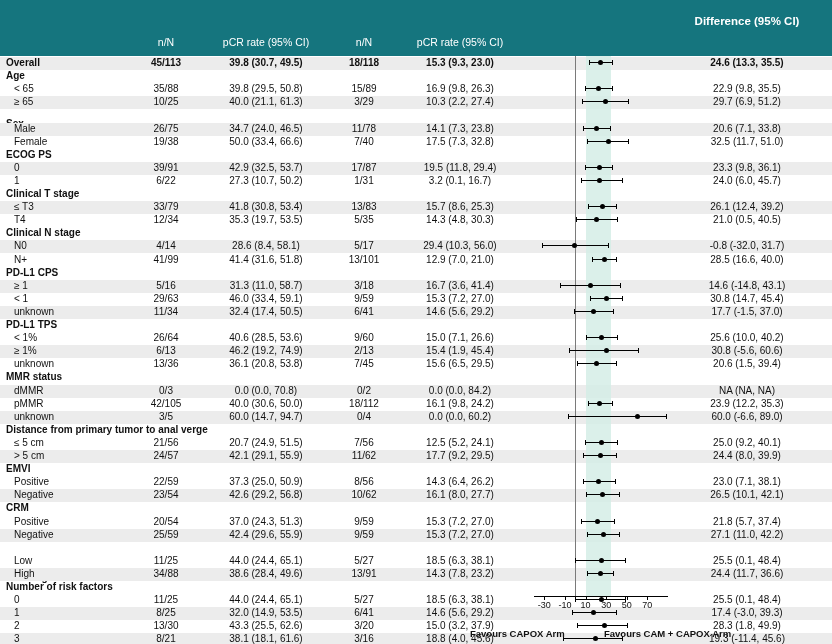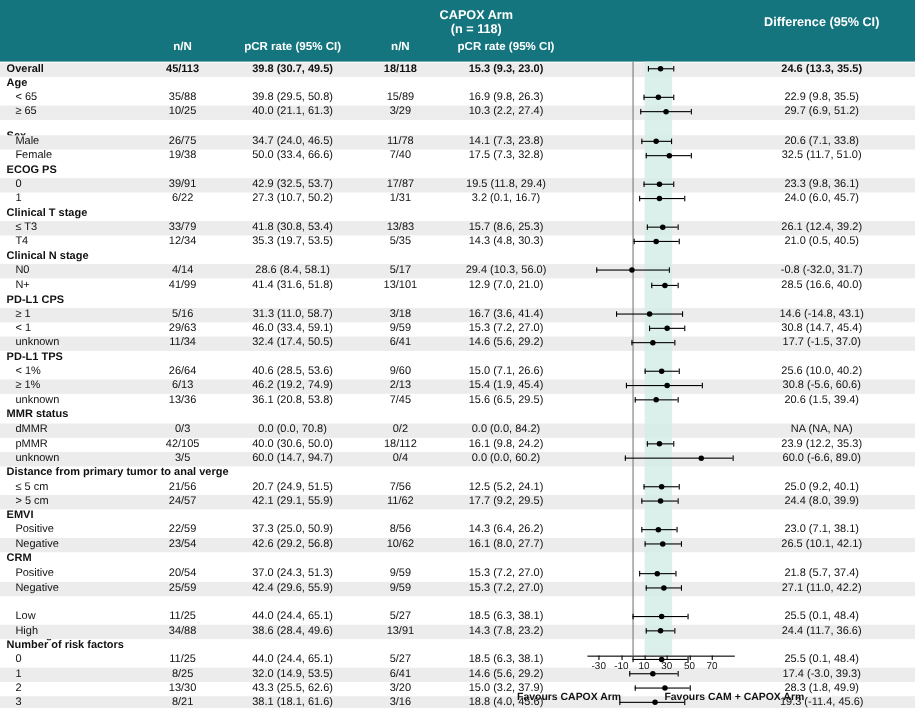--- a/index.html
+++ b/index.html
@@ -3,21 +3,21 @@
 <meta charset="utf-8">
 <style>
   html,body{margin:0;padding:0;background:#ffffff;}
   body{width:832px;height:644px;font-family:"Liberation Sans",sans-serif;color:#111;}
   #wrap{position:relative;width:832px;height:644px;overflow:hidden;}
 
   
   .hdr{position:absolute;left:0;top:0;width:832px;height:56px;background:#15757e;color:#fff;}
   .hcell{position:absolute;text-align:center;font-size:11.5px;font-weight:bold;line-height:13px;}
   .subhdr{position:absolute;left:0;top:36px;width:832px;height:20px;color:#fff;}
-  .sub{position:absolute;text-align:center;font-size:10.5px;font-weight:bold;}
+  .sub{position:absolute;text-align:center;font-size:10.5px;font-weight:normal;}
 
   
   .row{position:absolute;left:0;width:832px;height:13px;font-size:10px;}
   .band{background:#ececec;}
   .c-lab{position:absolute;left:6px;}
   .c-lab.ind{left:14px;}
   .c-grp{font-weight:bold;}
   .c-nn1{position:absolute;left:138px;width:56px;text-align:center;}
   .c-pc1{position:absolute;left:196px;width:140px;text-align:center;}
   .c-nn2{position:absolute;left:338px;width:52px;text-align:center;}
@@ -39,23 +39,20 @@
   .tick{position:absolute;top:0;width:1px;height:4px;background:#000;}
   .tlab{position:absolute;top:4px;font-size:9px;text-align:center;width:24px;}
   .favs{position:absolute;top:628px;font-size:9.5px;font-weight:bold;}
 </style>
 </head>
 <body>
 
 <div id="wrap">
 
   <div class="hdr">
-    <div class="hcell" style="left:338px;top:8px;width:190px;">
-      <span>CAPOX Arm</span><br><span>(n = 118)</span>
-    </div>
     <div class="hcell" style="left:668px;top:15px;width:158px;">
       <span>Difference (95% CI)</span>
     </div>
     <div class="subhdr">
       <div class="sub" style="left:138px;top:0;width:56px;">n/N</div>
       <div class="sub" style="left:196px;top:0;width:140px;">pCR rate (95% CI)</div>
       <div class="sub" style="left:338px;top:0;width:52px;">n/N</div>
       <div class="sub" style="left:392px;top:0;width:136px;">pCR rate (95% CI)</div>
     </div>
   </div>

